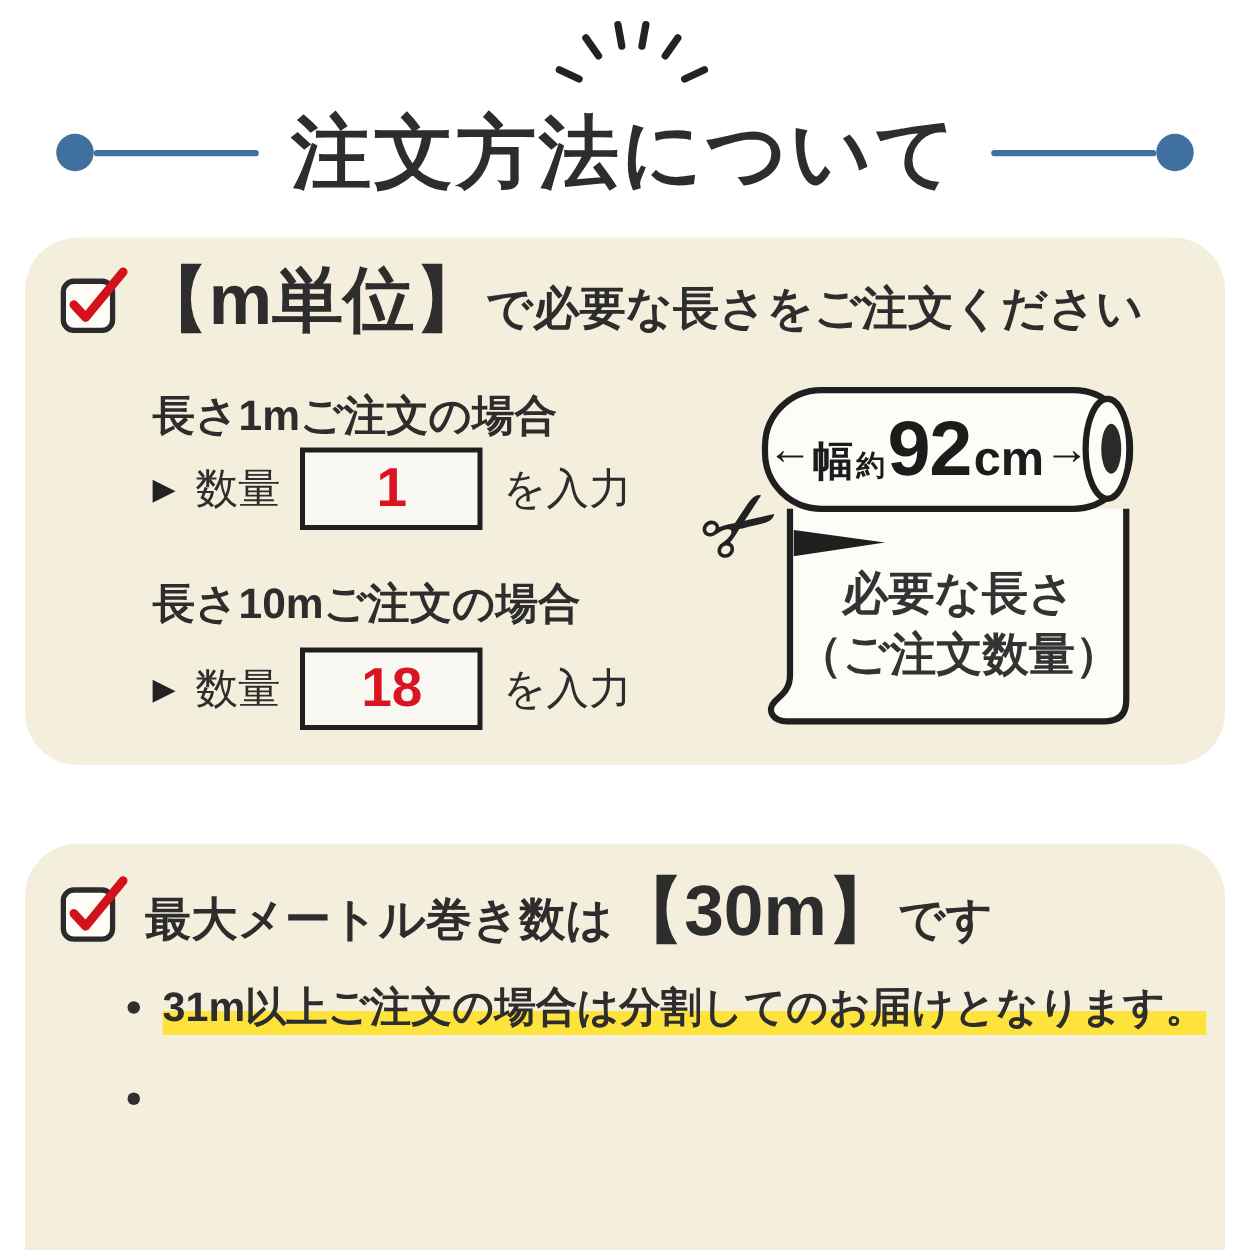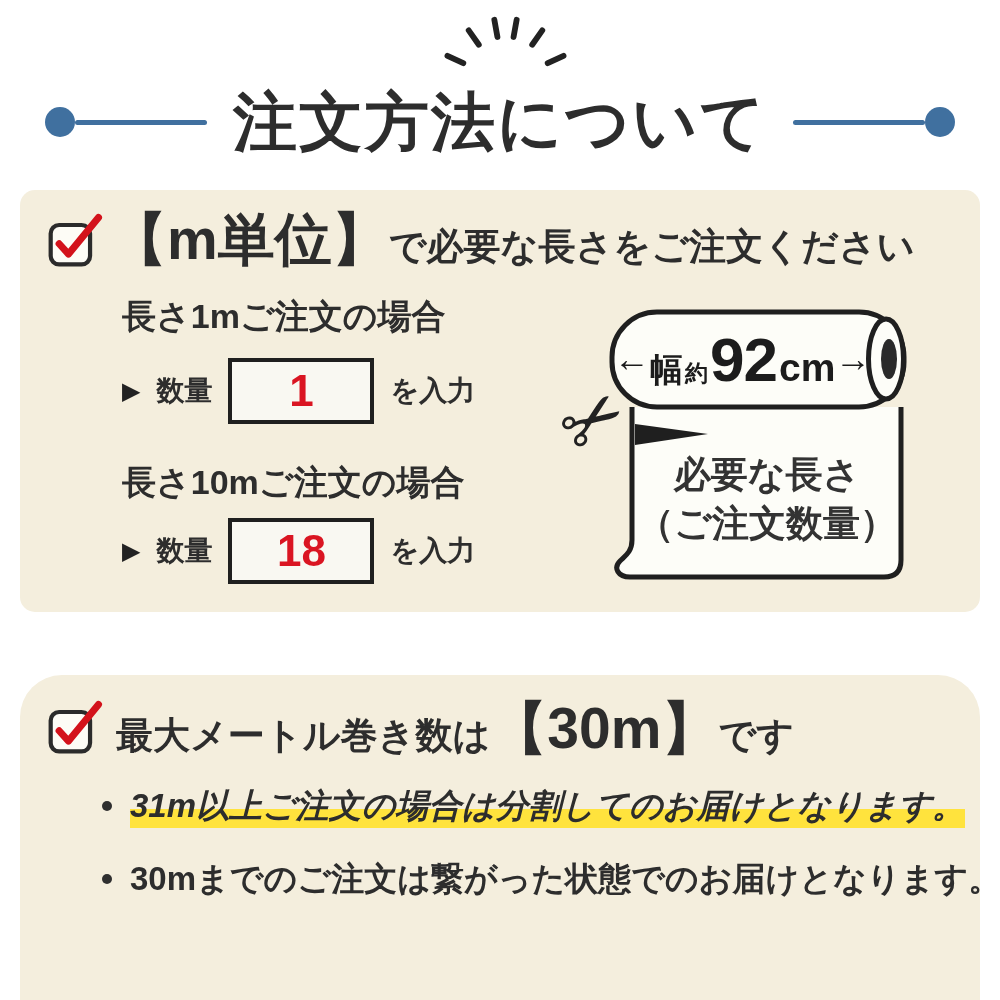--- a/index.html
+++ b/index.html
@@ -22,40 +22,40 @@
   .page-title {
     font-size: 64px; font-weight: 900; letter-spacing: 2px; color: #2d2d2d;
     white-space: nowrap;
   }
 
   
   .panel {
     position: absolute; left: 20px; width: 960px;
     background: #f4eedd; border-radius: 42px;
   }
-  .panel1 { top: 190px; height: 422px; border-radius: 15px; }
+  .panel1 { top: 190px; height: 422px; }
   .panel2 { top: 675px; height: 390px; }
 
   .checkbox-icon { position: absolute; }
 
   .head-text { position: absolute; white-space: nowrap; }
   .head-em   { font-size: 57px; font-weight: 900; color: #2d2d2d; }
   .head-rest { font-size: 37px; font-weight: 800; color: #2d2d2d; }
 
   
   .ex-label {
     position: absolute; left: 102px;
     font-size: 34px; font-weight: 800; color: #2d2d2d; white-space: nowrap;
   }
   .ex-row {
     position: absolute; left: 102px; height: 66px;
     display: flex; align-items: center; gap: 16px; white-space: nowrap;
   }
   .tri { font-size: 24px; color: #222222; }
-  .qty-label, .ex-suffix { font-size: 28px; font-weight: 700; color: #2d2d2d; }
+  .qty-label, .ex-suffix { font-size: 34px; font-weight: 400; color: #2d2d2d; }
   .qty-box {
     width: 146px; height: 66px; background: #f9f8f2;
     border: 4px solid #1f1f1f; display: flex; align-items: center; justify-content: center;
     font-size: 44px; font-weight: 900; color: #da1522;
   }
 
   
   .illus { position: absolute; left: 540px; top: 98px; width: 410px; height: 312px; }
   .width-label {
     position: absolute; left: 54px; top: 42px; width: 254px; height: 58px;
@@ -79,21 +79,21 @@
   }
 
   
   .bullets { position: absolute; left: 82px; top: 108px; width: 850px; }
   .bullet { display: flex; align-items: flex-start; margin-bottom: 28px; }
   .bullet-dot {
     width: 10px; height: 10px; border-radius: 50%; background: #2f2f2f;
     margin: 18px 18px 0 0; flex: 0 0 auto;
   }
   .bullet-text { font-size: 33px; font-weight: 800; line-height: 45px; color: #2d2d2d; white-space: nowrap; }
-  .hl { background-image: linear-gradient(transparent 54%, #ffe33d 54%); padding-bottom: 4px; font-style: italic; }
+  .hl { background-image: linear-gradient(transparent 54%, #ffe33d 54%); padding-bottom: 4px; }
 </style>
 </head>
 <body>
 
 <div>
 
   <svg class="sparkle" width="165" height="70" viewBox="0 30 170 72">
     <g stroke="#222222" stroke-width="6" stroke-linecap="round">
       <line x1="41.5" y1="84.7" x2="25.2" y2="77.1"></line>
       <line x1="57.5" y1="65.7" x2="47.1" y2="50.9"></line>
@@ -120,21 +120,21 @@
 
     <svg class="checkbox-icon" style="left:26px; top:20px;" width="60" height="60" viewBox="0 0 64 64">
       <rect x="5" y="16" width="42" height="42" rx="9" fill="#fdfcf6" stroke="#2b2b2b" stroke-width="4.5"></rect>
       <path d="M14 36 L24 47 L56 8" fill="none" stroke="#d3121b" stroke-width="7.5" stroke-linecap="round" stroke-linejoin="round"></path>
     </svg>
 
     <div class="head-text" style="left:90px; top:12px;">
       <span class="head-em">【m単位】</span><span class="head-rest">で必要な長さをご注文ください</span>
     </div>
 
-    <div class="ex-label" style="top:104px;">長さ1mご注文の場合</div>
+    <div class="ex-label" style="top:120px;">長さ1mご注文の場合</div>
     <div class="ex-row" style="top:168px;">
       <span class="tri">▶</span>
       <span class="qty-label">数量</span>
       <span class="qty-box">1</span>
       <span class="ex-suffix">を入力</span>
     </div>
 
     <div class="ex-label" style="top:270px;">長さ10mご注文の場合</div>
     <div class="ex-row" style="top:328px;">
       <span class="tri">▶</span>
@@ -190,19 +190,19 @@
     <div class="bullets">
       <div class="bullet">
         <span class="bullet-dot"></span>
         <div class="bullet-text">
           <span class="hl">31m以上ご注文の場合は分割してのお届けとなります。</span>
         </div>
       </div>
       <div class="bullet">
         <span class="bullet-dot"></span>
         <div class="bullet-text">
-          <span>30mまでのご注文は繋がった状態でのお届けとなります。</span><br>
+          <br>
         </div>
       </div>
     </div>
   </section>
 
 </div>
 
 </body></html>

